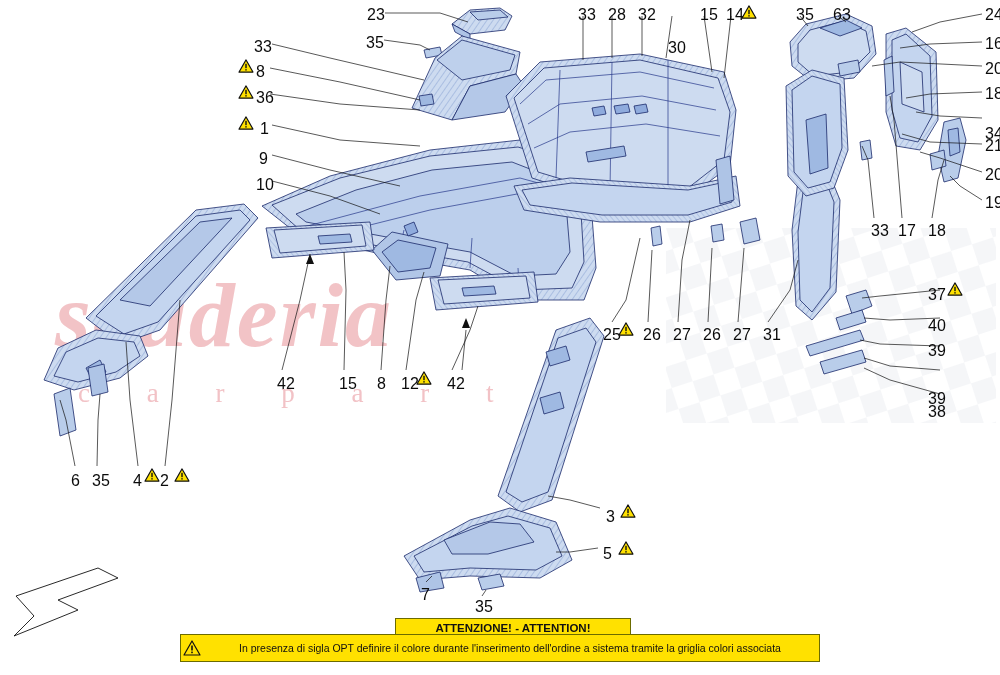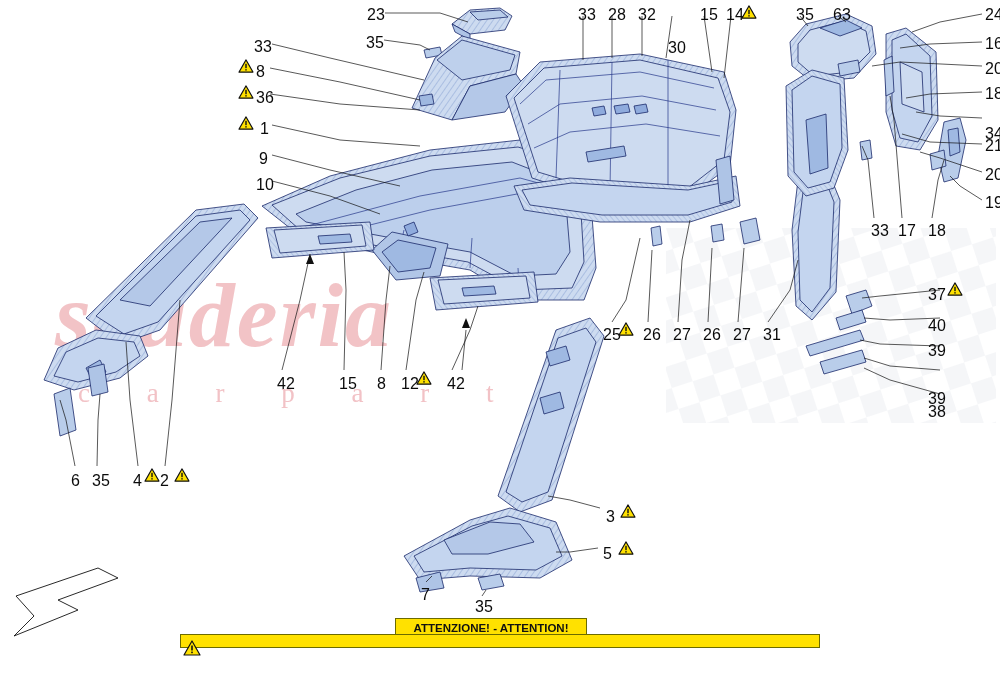--- a/index.html
+++ b/index.html
@@ -78,21 +78,21 @@
   .att-wrap {
     position: absolute;
     left: 180px;
     top: 618px;
     width: 640px;
   }
   .att-title {
     position: absolute;
     left: 215px;
     top: 0;
-    width: 192px;
+    width: 236px;
     background: #ffe100;
     border: 1px solid #6b6b00;
     text-align: center;
     font-size: 11.5px;
     font-weight: bold;
     color: #111;
     padding: 3px 0 3px 0;
     box-sizing: border-box;
   }
   .att-body {
@@ -447,20 +447,21 @@
       <svg class="warn" viewBox="0 0 18 16" style="left: 618px; top: 541px;">
         <path d="M9 1 L17 15 L1 15 Z" fill="#ffe100" stroke="#111" stroke-width="1.2" stroke-linejoin="round"></path>
         <rect x="8.2" y="5.5" width="1.6" height="5" fill="#111"></rect>
         <rect x="8.2" y="11.6" width="1.6" height="1.6" fill="#111"></rect>
       </svg>
     </div>
 
   <div class="att-wrap">
     <div class="att-title">ATTENZIONE! - ATTENTION!</div>
     <div class="att-body">
+      <div>In presenza di sigla OPT definire il colore durante l'inserimento dell'ordine a sistema tramite la griglia colori associata</div>
     </div>
   </div>
   <svg class="att-warn" viewBox="0 0 18 16">
     <path d="M9 1 L17 15 L1 15 Z" fill="#ffe100" stroke="#111" stroke-width="1.2" stroke-linejoin="round"></path>
     <rect x="8.2" y="5.5" width="1.6" height="5" fill="#111"></rect>
     <rect x="8.2" y="11.6" width="1.6" height="1.6" fill="#111"></rect>
   </svg>
 
 </div>
 

